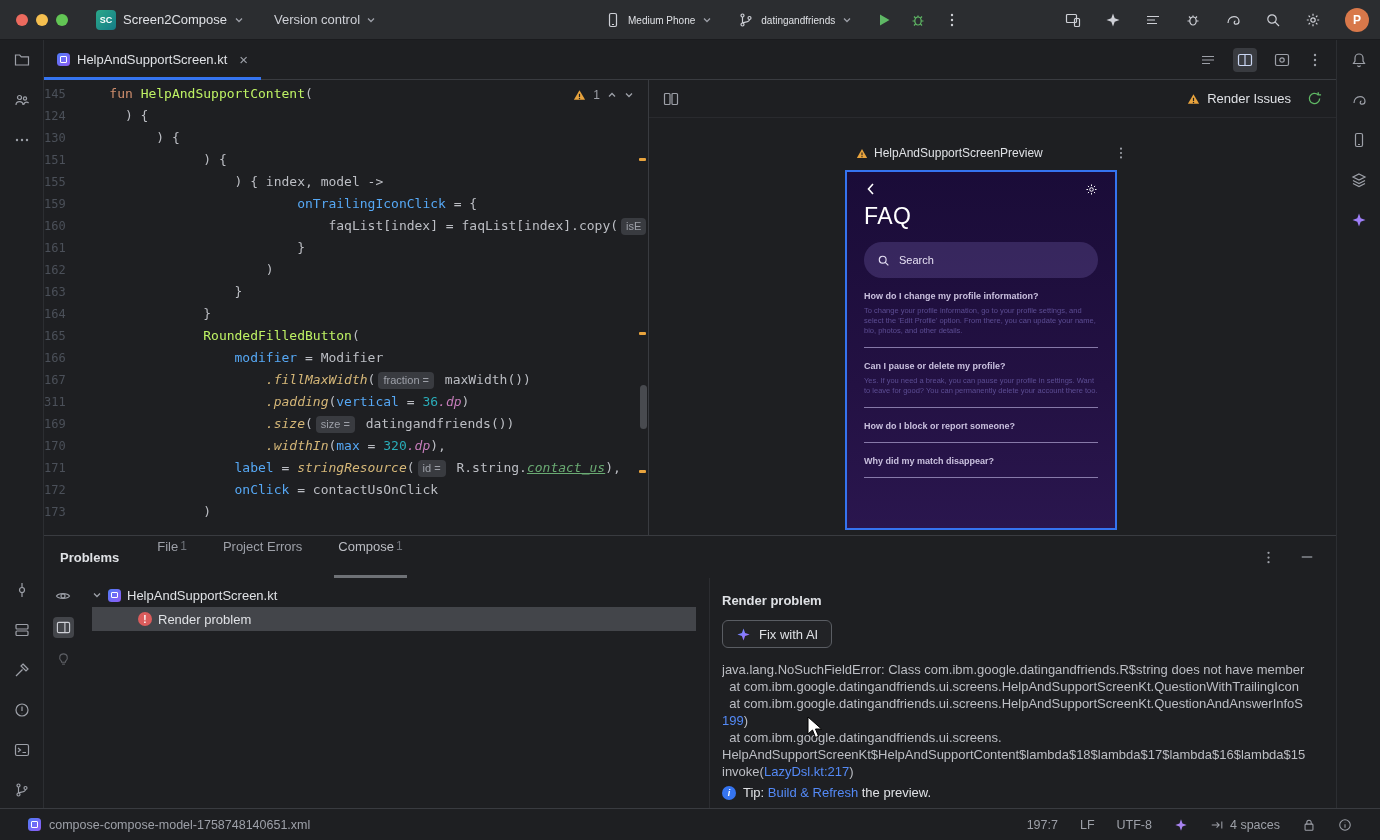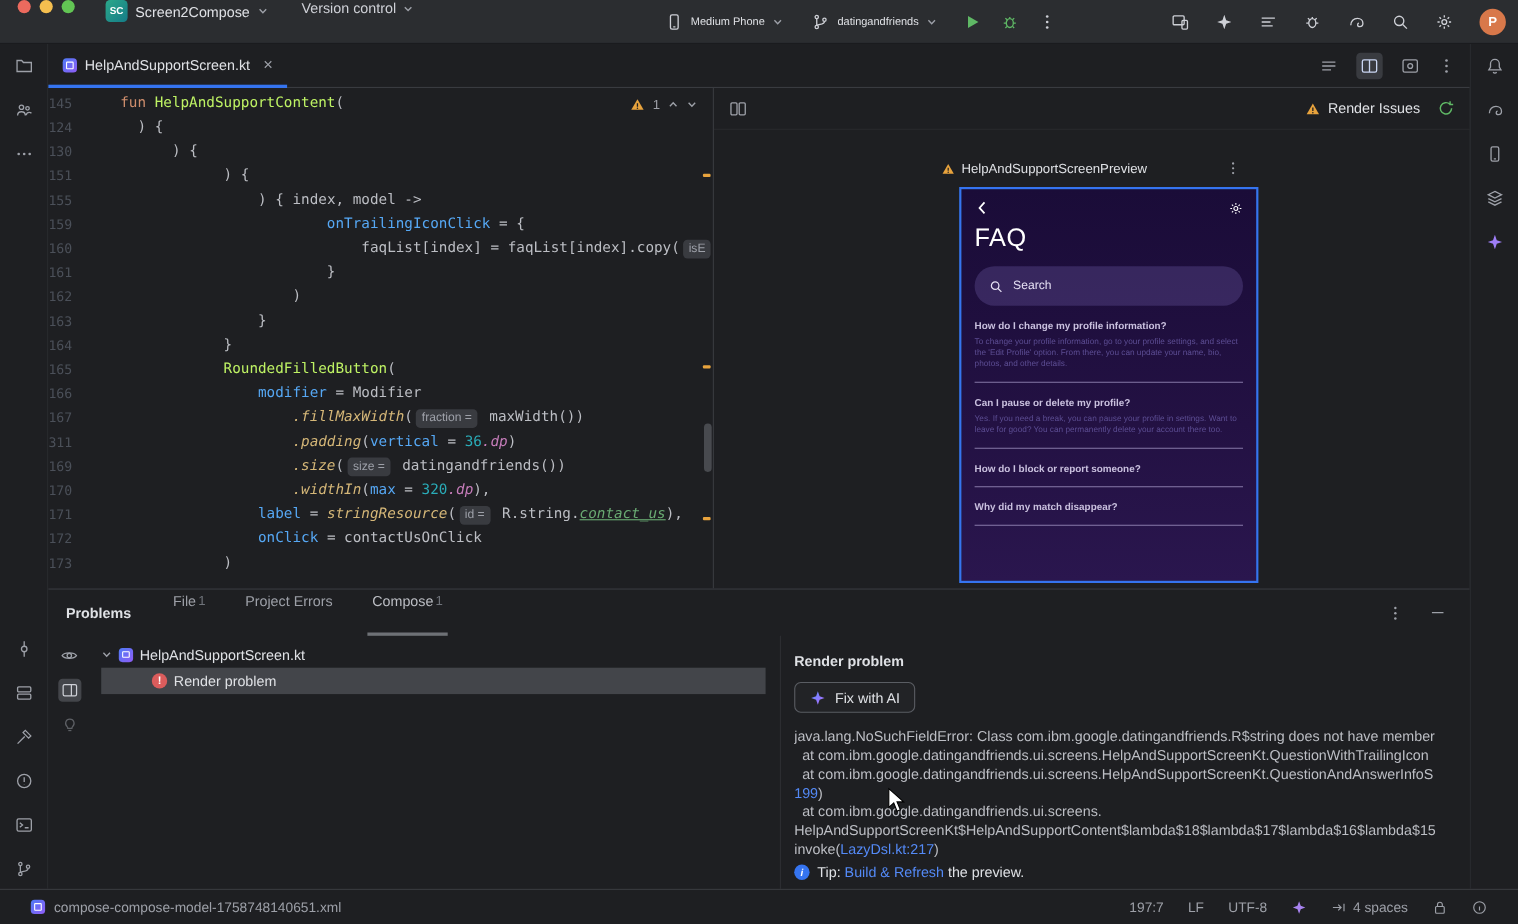--- a/index.html
+++ b/index.html
@@ -3,21 +3,21 @@
 <meta charset="utf-8">
 <style>
 *{margin:0;padding:0;box-sizing:border-box}
 html,body{width:1380px;height:840px;background:#1E1F22;font-family:"Liberation Sans",sans-serif;color:#DFE1E5;overflow:hidden}
 .app{position:absolute;inset:0;width:1380px;height:840px}
 svg{display:block}
 .ic{color:#9DA0A8}
 .tbic{color:#CED0D6}
 
 
-.titlebar{position:absolute;left:0;top:0;width:1380px;height:40px;background:#2B2D30;display:flex;align-items:flex-start;border-bottom:1px solid #1A1B1E}
+.titlebar{position:absolute;left:0;top:0;width:1380px;height:40px;background:#2B2D30;display:flex;align-items:center;border-bottom:1px solid #1A1B1E}
 .traffic{display:flex;gap:8px;margin-left:16px}
 .tl{width:12px;height:12px;border-radius:50%}
 .tl.r{background:#EC6A5E}.tl.y{background:#F5BF4F}.tl.g{background:#62C554}
 .proj{display:flex;align-items:center;gap:7px;margin-left:28px;font-size:13px}
 .badge{width:20px;height:20px;border-radius:4px;background:linear-gradient(135deg,#2BA88A,#157C87);display:flex;align-items:center;justify-content:center;font-size:9px;font-weight:bold;color:#fff}
 .vc{display:flex;align-items:center;gap:6px;margin-left:30px;font-size:13px;color:#CED0D6}
 .tb-center{position:absolute;left:605px;top:0;height:40px;display:flex;align-items:center;font-size:10px}
 .widget{display:flex;align-items:center;gap:7px}
 .tb-right{position:absolute;right:11px;top:0;height:40px;display:flex;align-items:center;gap:24px}
 .avatar{width:24px;height:24px;border-radius:50%;background:#D8784A;color:#fff;font-size:12px;font-weight:bold;display:flex;align-items:center;justify-content:center}
@@ -56,21 +56,21 @@
 .insp{position:absolute;top:8px;right:14px;display:flex;align-items:center;gap:7px;font-size:12px;color:#9DA0A8}
 .stripe{position:absolute;width:7px;height:3px;background:#E8A33D;border-radius:1px;right:2px}
 .sbar{position:absolute;right:1px;top:305px;width:7px;height:44px;background:#5A5D63;border-radius:4px;opacity:.7}
 
 
 .preview{position:absolute;left:648px;top:80px;width:688px;height:455px;border-left:1px solid #393B40}
 .pv-head{height:38px;display:flex;align-items:center;padding:0 14px;gap:8px;border-bottom:1px solid rgba(57,59,64,.4)}
 .ri{margin-left:auto;display:flex;align-items:center;gap:7px;font-size:13px}
 .pv-title{position:absolute;left:207px;top:66px;width:272px;display:flex;align-items:center;gap:6px;font-size:12px}
 .pv-title .morewrap{margin-left:auto}
-.phone{position:absolute;left:223px;top:90px;width:272px;height:360px;border:2px solid #3574F0;background:linear-gradient(180deg,#1A0C38 0%,#231143 60%,#2A164E 100%);overflow:hidden;padding:0 12px}
+.phone{position:absolute;left:196px;top:90px;width:272px;height:360px;border:2px solid #3574F0;background:linear-gradient(180deg,#1A0C38 0%,#231143 60%,#2A164E 100%);overflow:hidden;padding:0 17px}
 .ph-top{display:flex;justify-content:space-between;align-items:center;margin-top:10px;color:#fff}
 .ph-title{font-size:23px;color:#fff;margin-top:7px;font-weight:400;letter-spacing:.4px}
 .ph-search{margin-top:12px;height:36px;border-radius:18px;background:rgba(150,130,220,.22);display:flex;align-items:center;gap:9px;padding:0 13px}
 .ph-search span{font-size:11px;color:#E6E0F4}
 .faq-list{margin-top:4px}
 .faq-q{font-size:9px;font-weight:bold;color:#C9C0DE;margin-top:13px}
 .faq-a{font-size:7.5px;line-height:10px;color:#5C4D93;margin-top:5px}
 .faq-div{border-bottom:1px solid rgba(200,190,235,.6);margin-top:11px}
 
 

